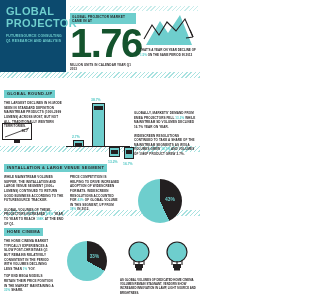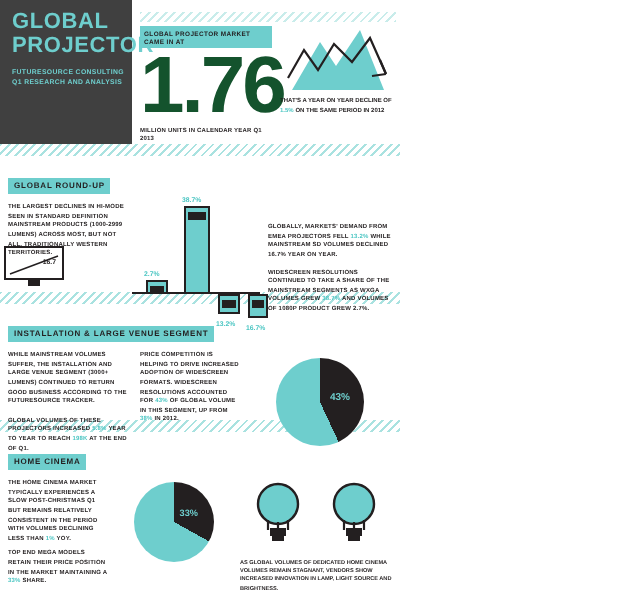--- a/index.html
+++ b/index.html
@@ -7,21 +7,21 @@
     width:200px;height:300px;overflow:hidden;
     background:#ffffff;
     font-family:"Liberation Sans", sans-serif;
     color:#231f20;
   }
   .page{position:relative;width:200px;height:300px;}
 
   
   .header{display:flex;height:72px;background:#fff;}
   .title-box{
-    width:66px;background:#404040;color:#6ececd;
+    width:66px;background:#0c4a6e;color:#6ececd;
     padding:6px 4px 4px 6px;box-sizing:border-box;
   }
   .title-box .t{
     font-weight:bold;line-height:1.05;letter-spacing:.3px;
     font-size:11px;
   }
   .title-box .sub{
     margin-top:5px;font-size:3.4px;font-weight:bold;line-height:1.5;
     letter-spacing:.2px;color:#6ececd;
   }

